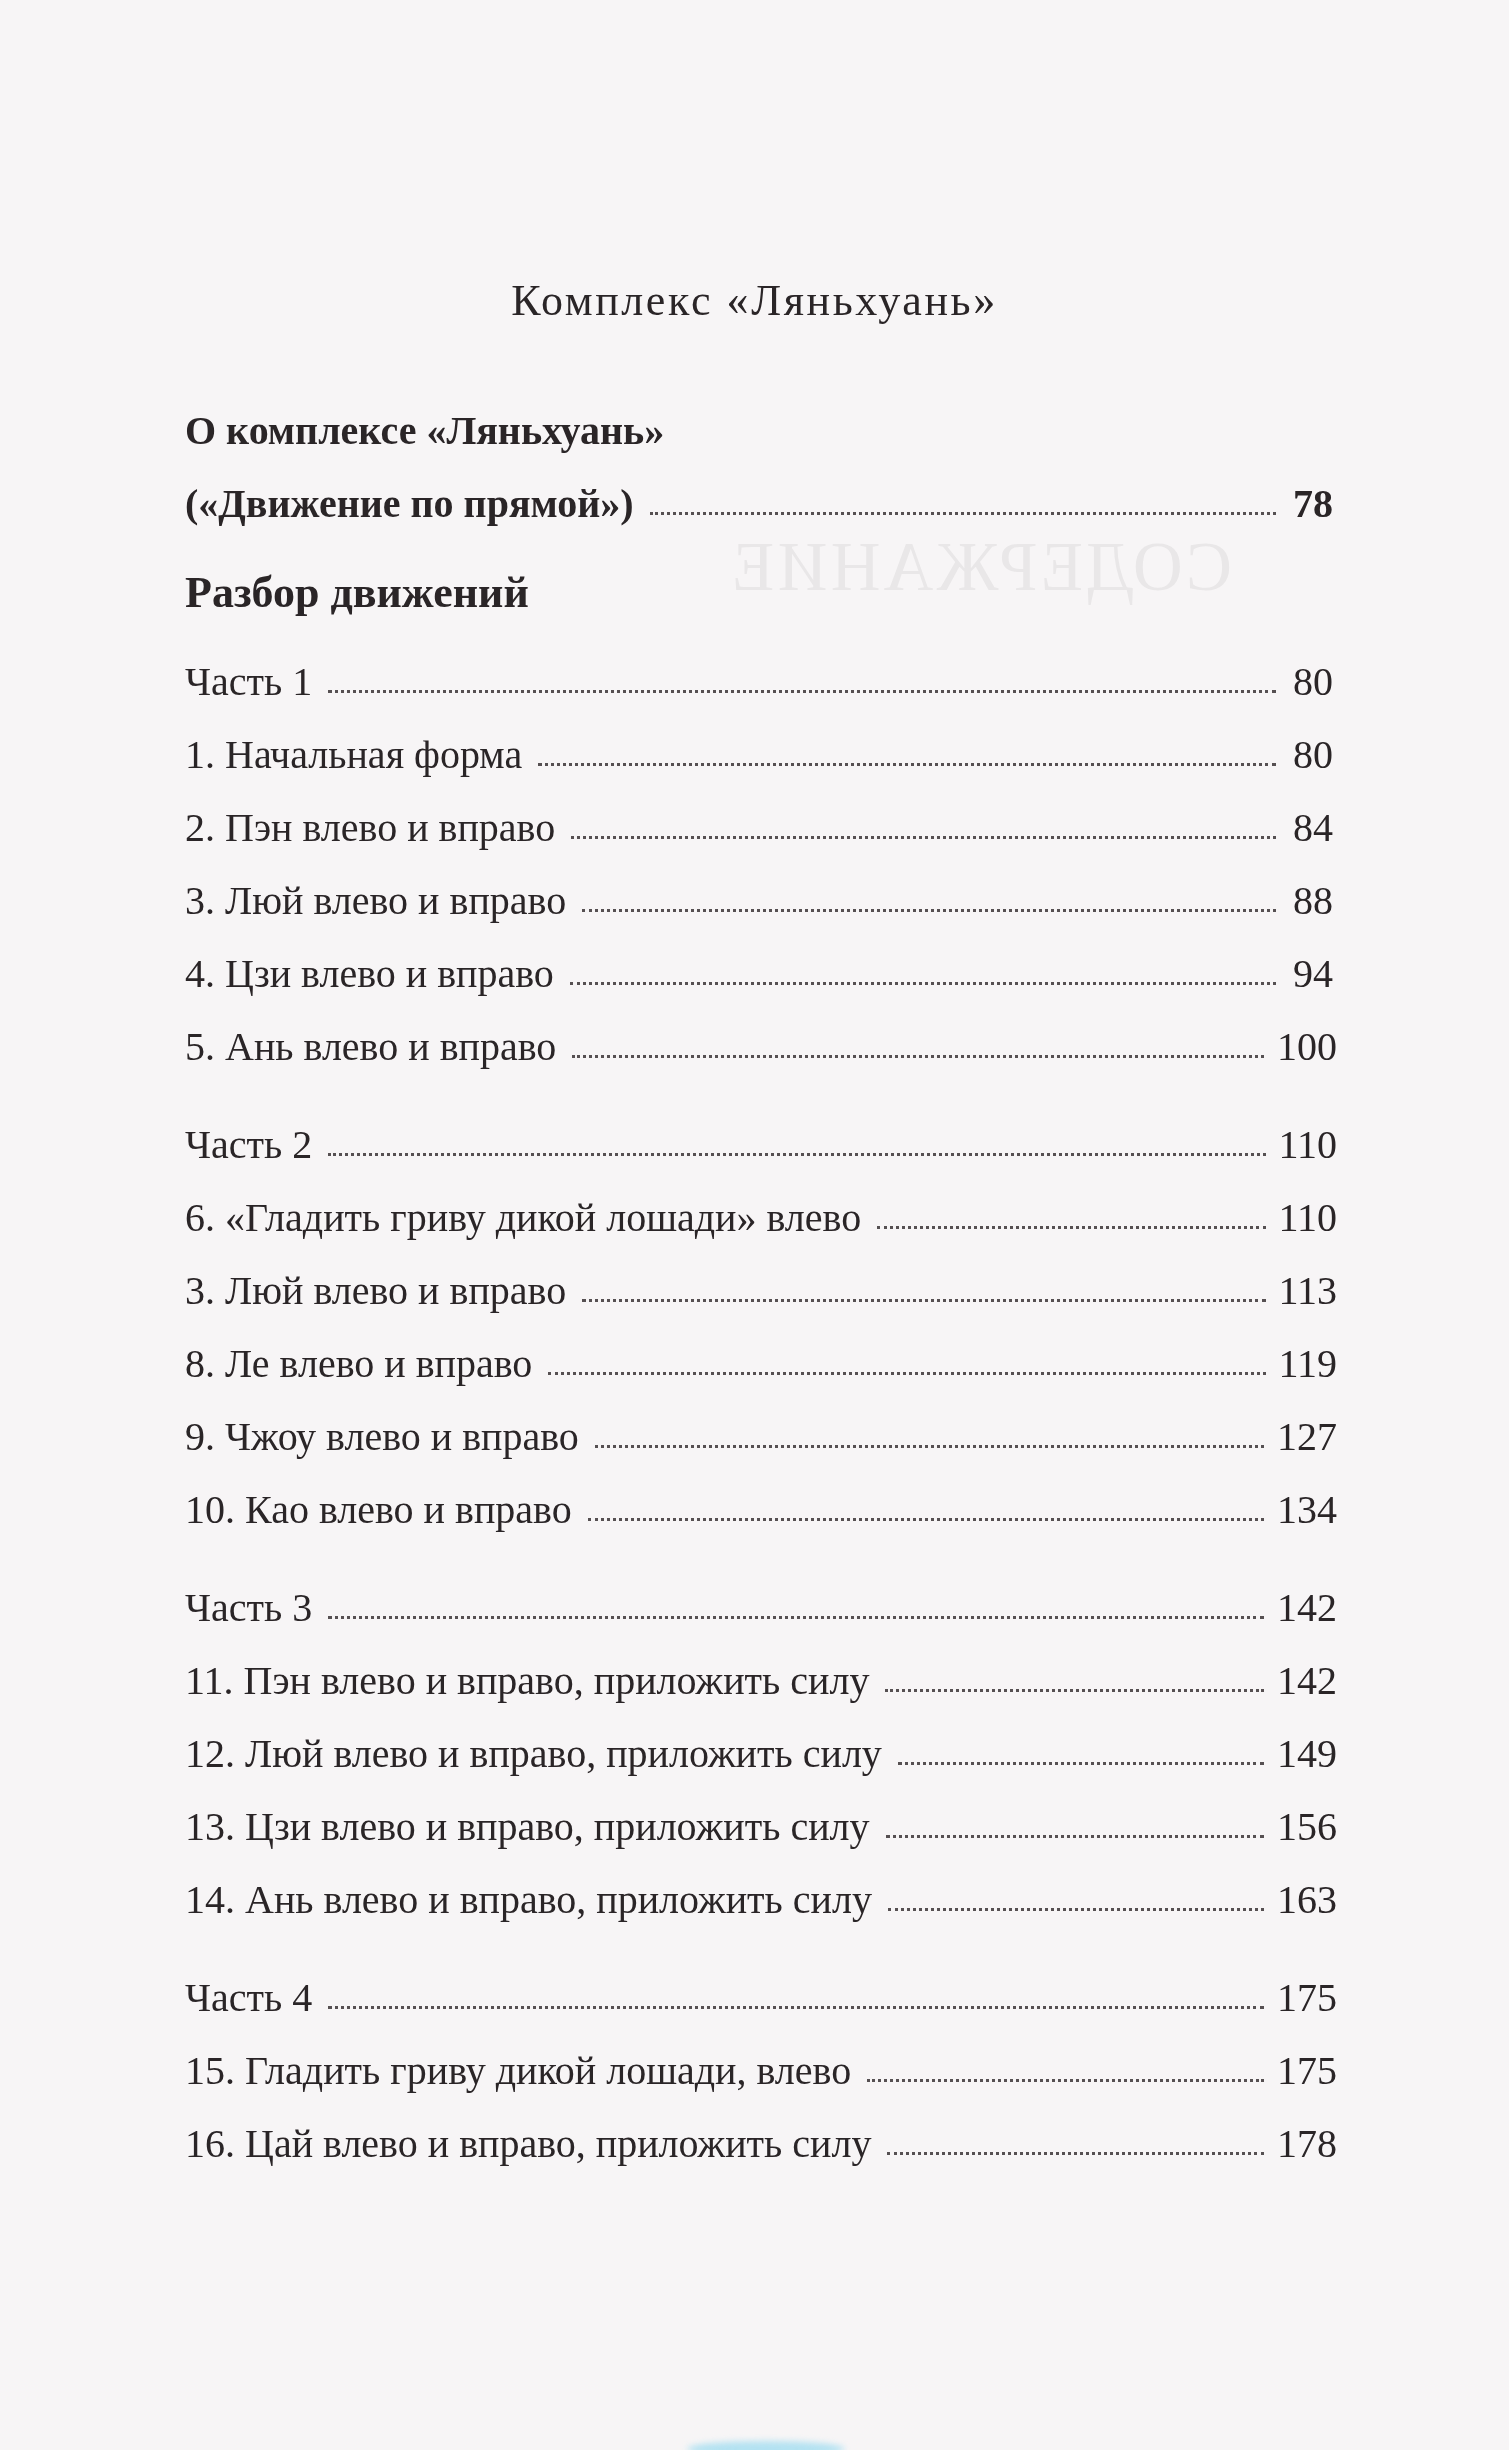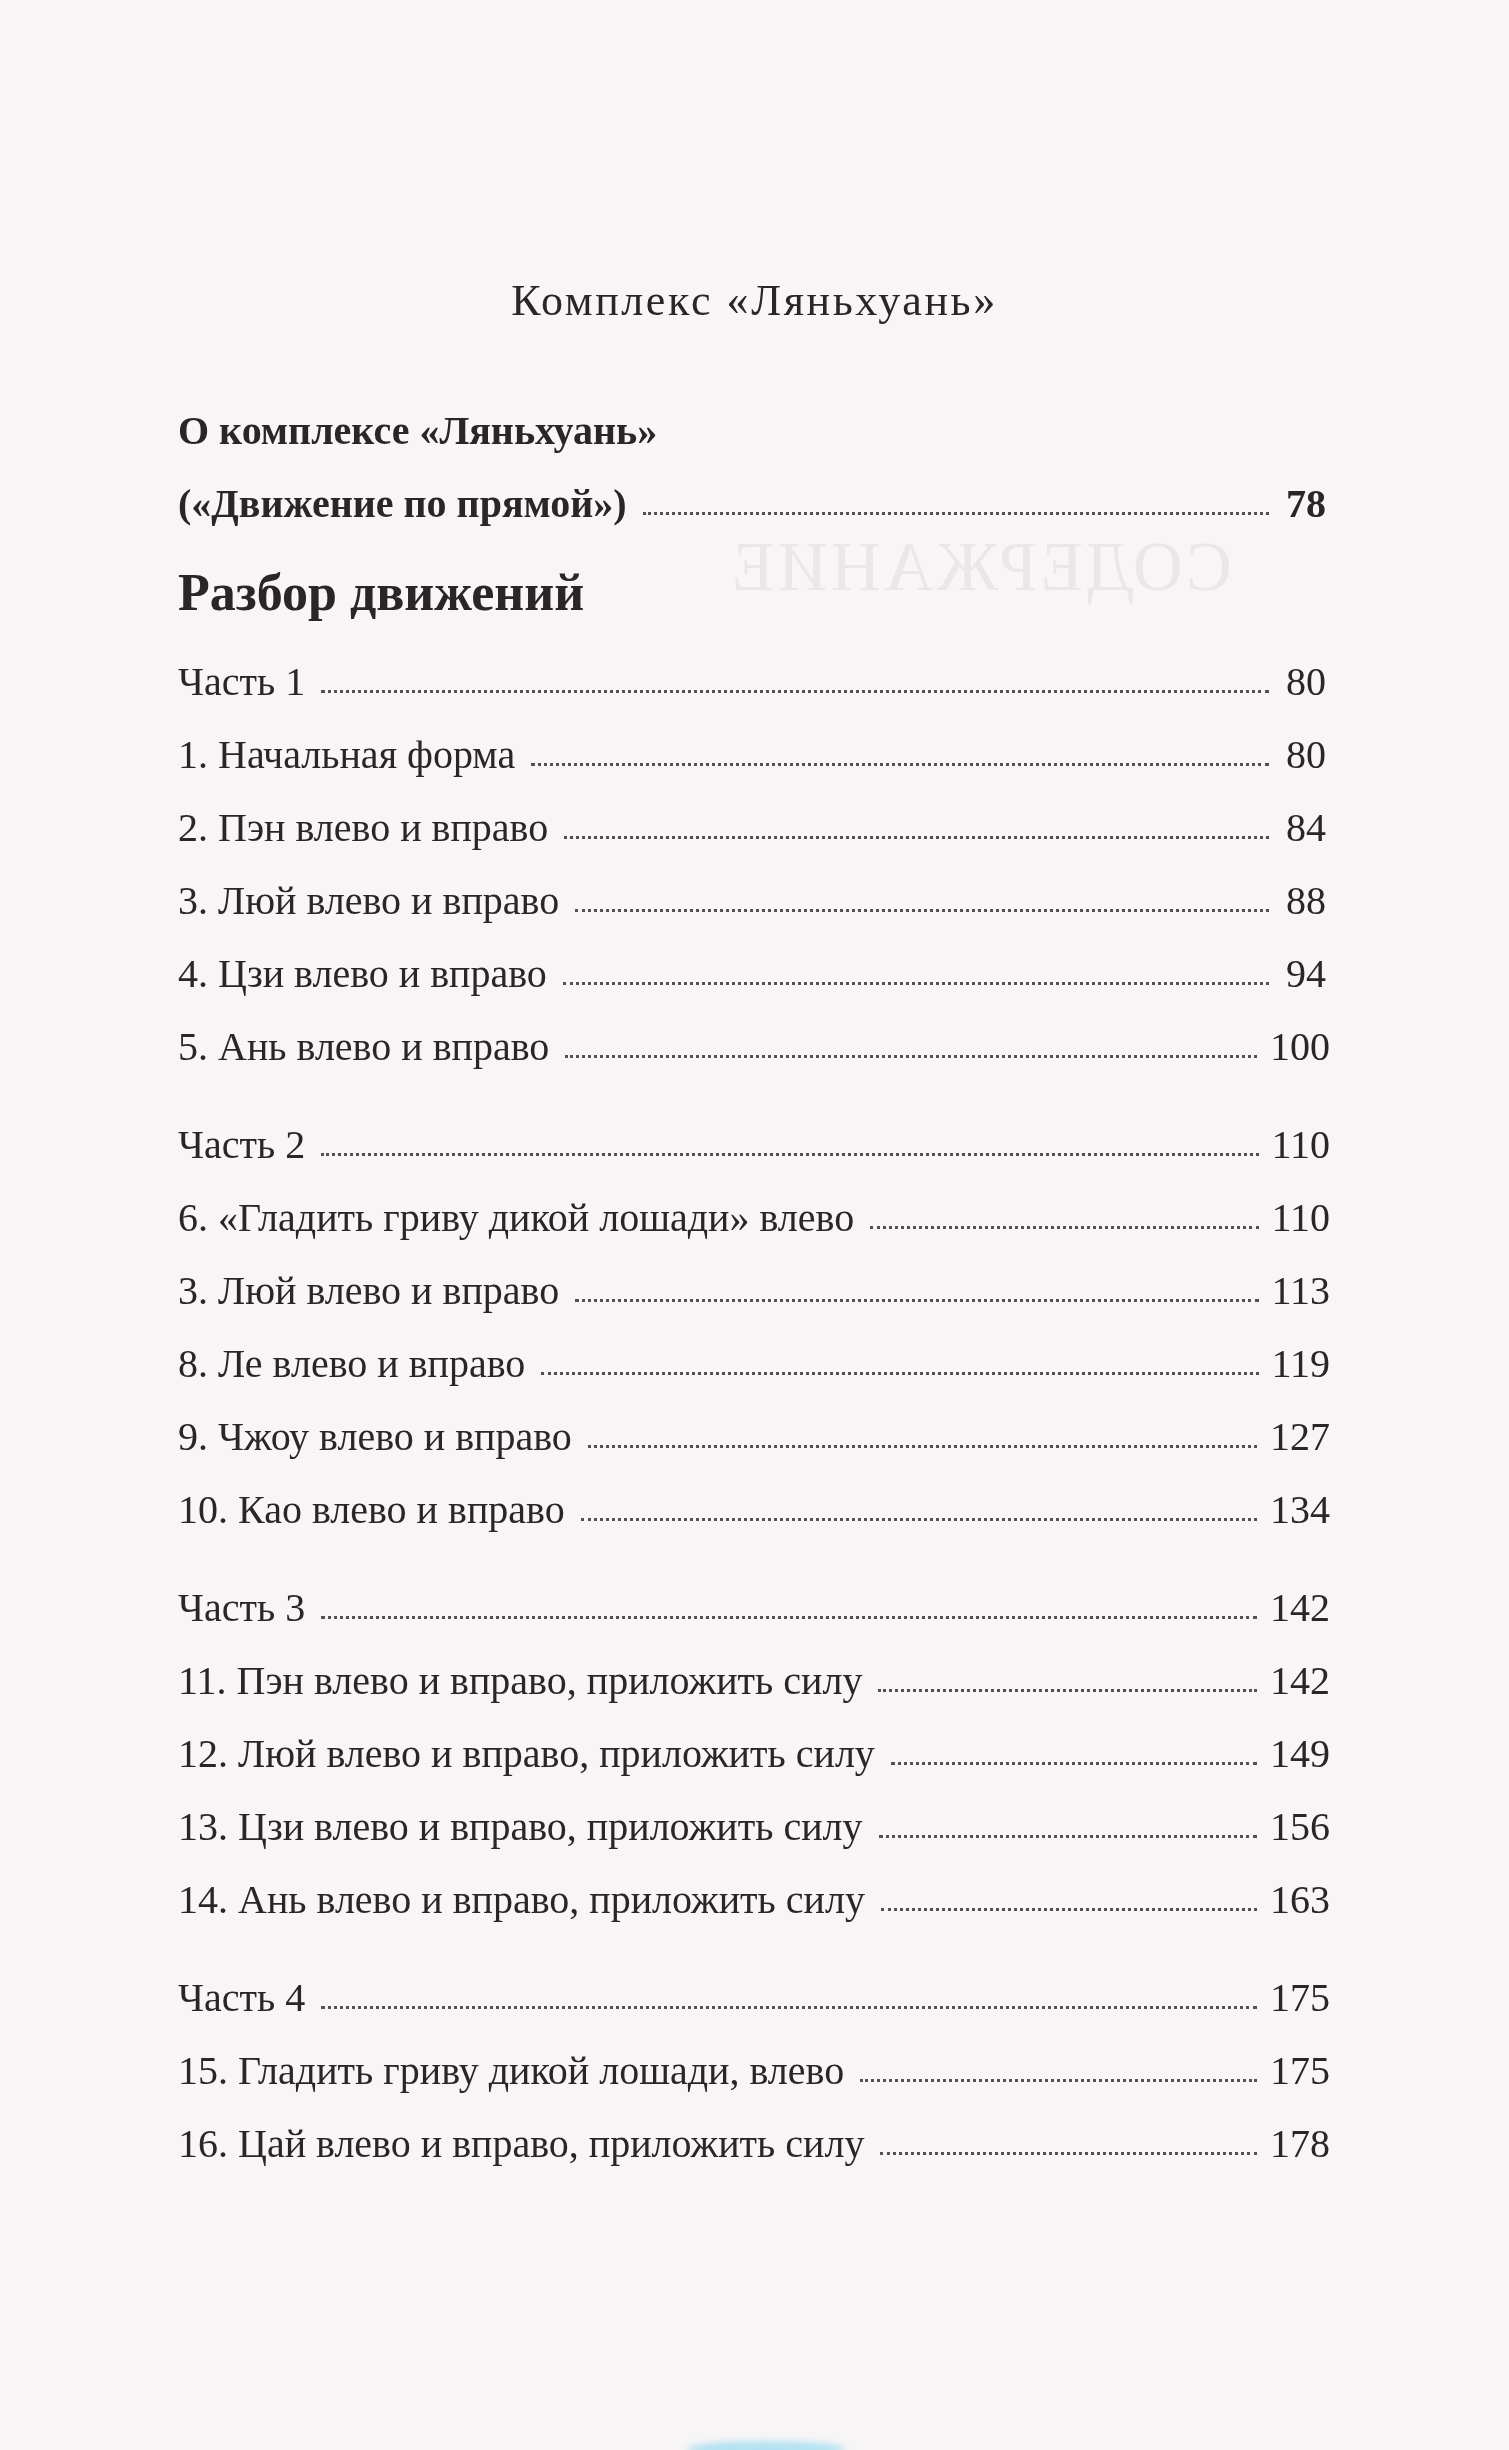--- a/index.html
+++ b/index.html
@@ -39,21 +39,21 @@
       width: 1509px;
       top: 275px;
       text-align: center;
       font-size: 44px;
       letter-spacing: 2.6px;
       font-weight: normal;
       margin: 0;
     }
     .toc {
       position: absolute;
-      left: 178px;
+      left: 185px;
       width: 1152px;
       top: 394px;
     }
     .row {
       display: flex;
       align-items: baseline;
       height: 73px;
       font-size: 40px;
       line-height: 73px;
       font-family: "Liberation Sans Narrow", "Liberation Serif", serif;
@@ -75,21 +75,21 @@
       flex: 0 0 auto;
       text-align: center;
       min-width: 48px;
     }
     .bold {
       font-weight: bold;
     }
     .heading-only {
       height: 59px;
       line-height: 59px;
-      font-size: 52px;
+      font-size: 44px;
       font-weight: bold;
     }
     .gap-md { height: 25px; }
     .gap-sm { height: 23px; }
     .stain {
       position: absolute;
       left: 687px;
       top: 2441px;
       width: 158px;
       height: 16px;

